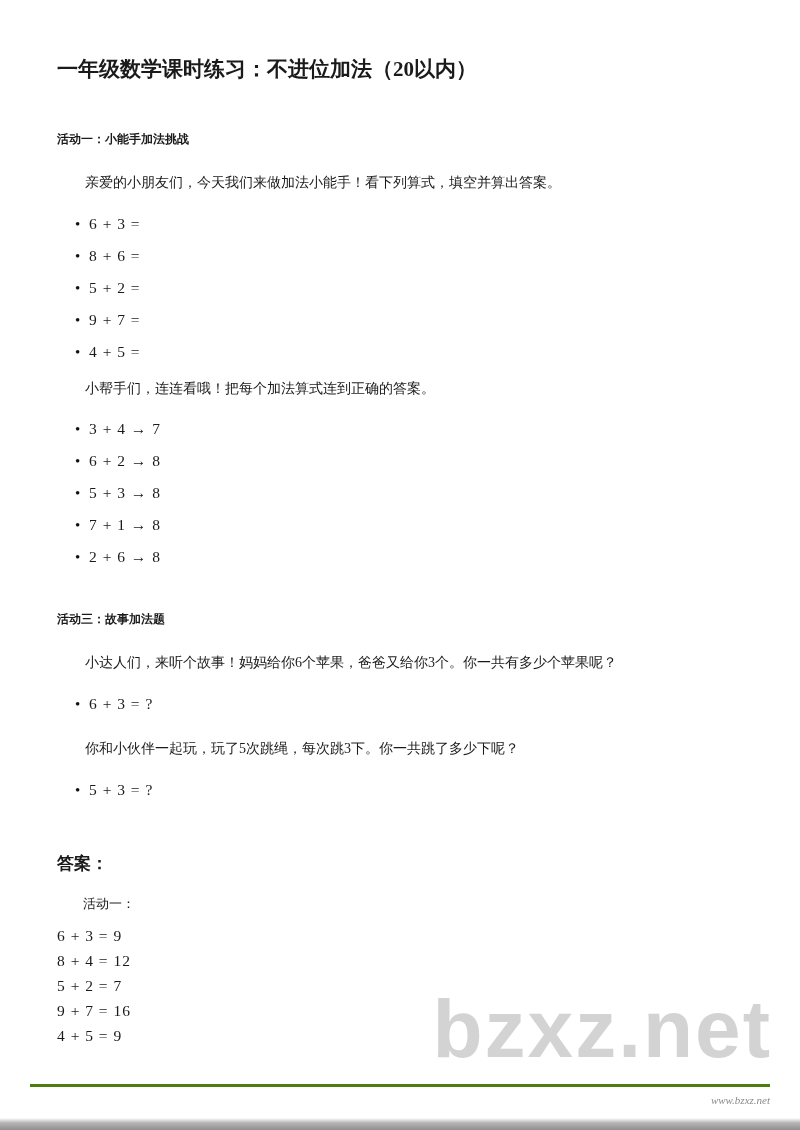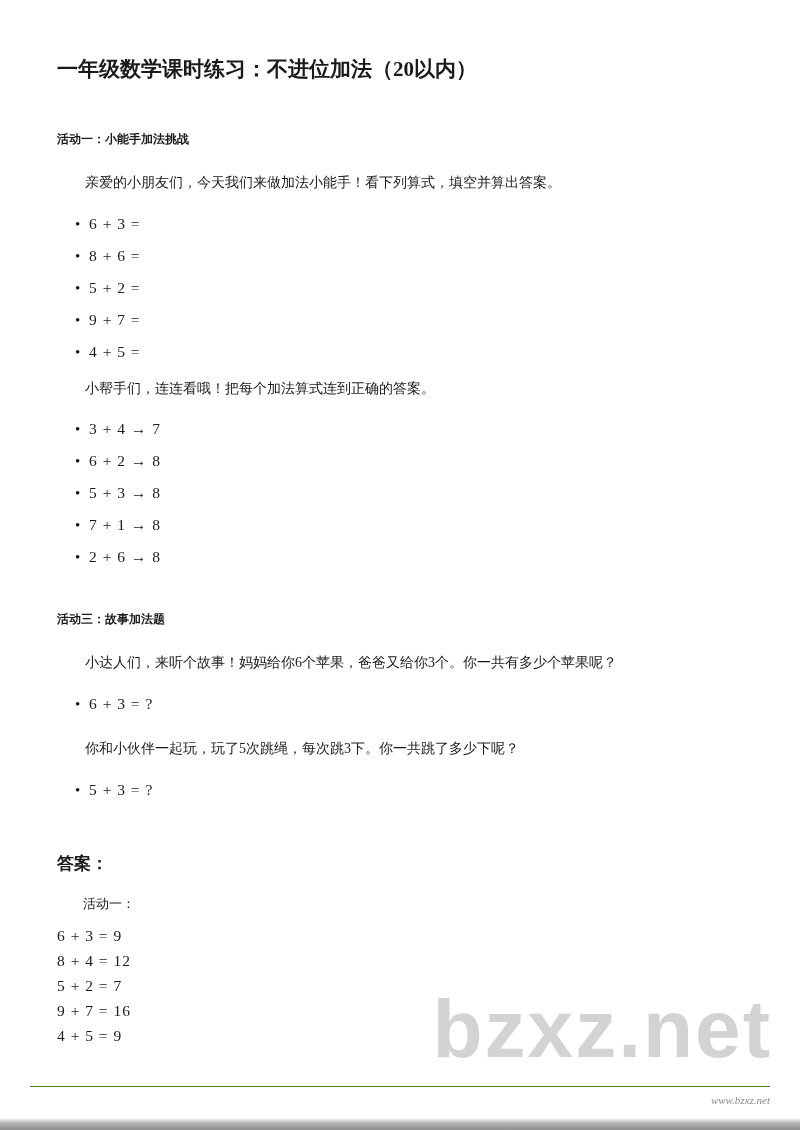--- a/index.html
+++ b/index.html
@@ -80,21 +80,21 @@
     color: rgba(150, 150, 150, 0.42);
     letter-spacing: 2px;
     user-select: none;
   }
   .footer {
     position: absolute;
     z-index: 3;
     left: 30px;
     right: 30px;
     bottom: 22px;
-    border-top: 1px solid #4d7c0f;
+    border-top: 3px solid #4d7c0f;
     padding-top: 3px;
     text-align: right;
   }
   .footer-text {
     font-style: italic;
     font-size: 11px;
     color: #8a8a8a;
     font-family: "Liberation Serif", serif;
   }
   .page-edge {

